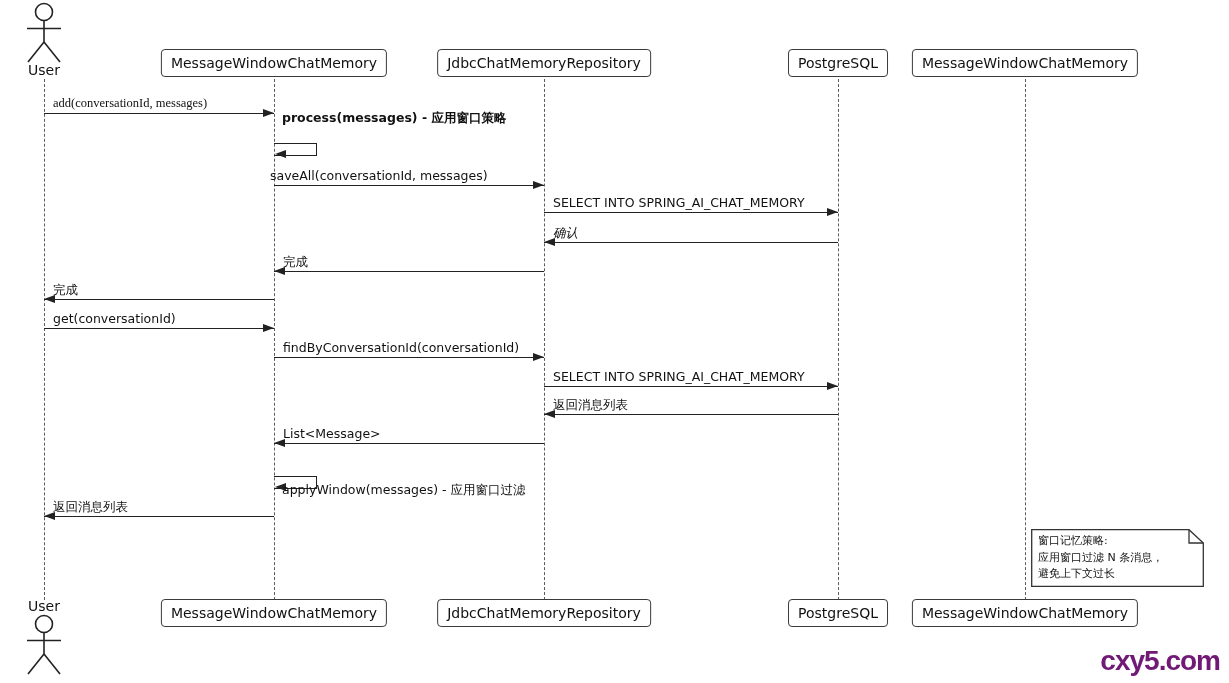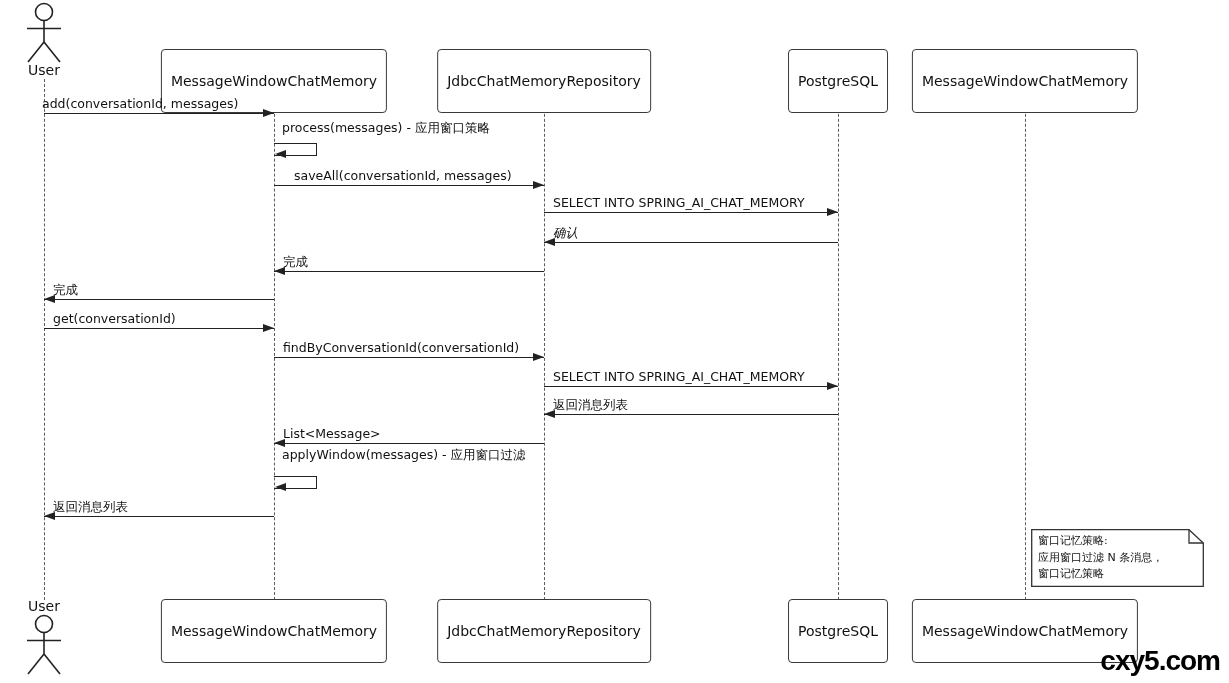--- a/index.html
+++ b/index.html
@@ -1,20 +1,20 @@
 <!DOCTYPE html>
 <html><head>
 <meta charset="utf-8">
 <style>
   html,body{margin:0;padding:0;background:#fff;}
   .canvas{position:relative;width:1229px;height:683px;background:#ffffff;overflow:hidden;
           font-family:"DejaVu Sans","Liberation Sans",sans-serif;color:#111;}
   .lifeline{position:absolute;top:79px;height:521px;width:0;border-left:1px dashed #5c5c5c;}
   .pbox{position:absolute;transform:translateX(-50%);background:#fff;border:1.4px solid #3a3a3a;
-        border-radius:4px;padding:23px 9px;font-size:14px;white-space:nowrap;color:#111;}
+        border-radius:4px;padding:5px 9px;font-size:14px;white-space:nowrap;color:#111;}
   .alabel{position:absolute;transform:translateX(-50%);font-size:14px;white-space:nowrap;color:#111;}
   .actor{position:absolute;width:50px;height:62px;}
   .mline{position:absolute;height:0;border-top:1.3px solid #222;}
   .sloop{position:absolute;width:42px;height:11px;border:1.3px solid #222;border-left:none;}
   .ah{position:absolute;width:0;height:0;border-top:4px solid transparent;border-bottom:4px solid transparent;}
   .ah.r{border-left:11px solid #222;}
   .ah.l{border-right:11px solid #222;}
   .mlabel{position:absolute;font-size:12.5px;white-space:nowrap;color:#111;}
   .note{position:absolute;left:1031px;top:529px;width:173px;height:58px;}
   .note-bg{position:absolute;left:0;top:0;}
@@ -52,27 +52,27 @@
       <div class="pbox" style="left: 544px; top: 49px;">JdbcChatMemoryRepository</div>
       <div class="pbox" style="left: 544px; top: 599px;">JdbcChatMemoryRepository</div>
       <div class="lifeline" style="left: 838px;"></div>
       <div class="pbox" style="left: 838px; top: 49px;">PostgreSQL</div>
       <div class="pbox" style="left: 838px; top: 599px;">PostgreSQL</div>
       <div class="lifeline" style="left: 1025px;"></div>
       <div class="pbox" style="left: 1025px; top: 49px;">MessageWindowChatMemory</div>
       <div class="pbox" style="left: 1025px; top: 599px;">MessageWindowChatMemory</div>
       <div class="mline" style="left: 44px; top: 113px; width: 230px;"></div>
       <div class="ah r" style="left: 263px; top: 109px;"></div>
-      <div class="mlabel" style="left: 42px; top: 96px;">add(conversationId, messages)</div>
+      <div class="mlabel" style="left: 53px; top: 96px; font-family: Liberation Serif, serif;">add(conversationId, messages)</div>
       <div class="sloop" style="left: 274px; top: 143px;"></div>
       <div class="ah l" style="left: 275px; top: 150px;"></div>
-      <div class="mlabel" style="left: 282px; top: 120px;">process(messages) - 应用窗口策略</div>
+      <div class="mlabel" style="left: 282px; top: 110px; font-weight: bold;">process(messages) - 应用窗口策略</div>
       <div class="mline" style="left: 274px; top: 185px; width: 270px;"></div>
       <div class="ah r" style="left: 533px; top: 181px;"></div>
-      <div class="mlabel" style="left: 294px; top: 168px;">saveAll(conversationId, messages)</div>
+      <div class="mlabel" style="left: 270px; top: 168px;">saveAll(conversationId, messages)</div>
       <div class="mline" style="left: 544px; top: 212px; width: 294px;"></div>
       <div class="ah r" style="left: 827px; top: 208px;"></div>
       <div class="mlabel" style="left: 553px; top: 195px;">SELECT INTO SPRING_AI_CHAT_MEMORY</div>
       <div class="mline" style="left: 544px; top: 242px; width: 294px;"></div>
       <div class="ah l" style="left: 544px; top: 238px;"></div>
       <div class="mlabel" style="left: 553px; top: 225px; font-style: italic;">确认</div>
       <div class="mline" style="left: 274px; top: 271px; width: 270px;"></div>
       <div class="ah l" style="left: 274px; top: 267px;"></div>
       <div class="mlabel" style="left: 283px; top: 254px;">完成</div>
       <div class="mline" style="left: 44px; top: 299px; width: 230px;"></div>
@@ -88,33 +88,33 @@
       <div class="ah r" style="left: 827px; top: 382px;"></div>
       <div class="mlabel" style="left: 553px; top: 369px;">SELECT INTO SPRING_AI_CHAT_MEMORY</div>
       <div class="mline" style="left: 544px; top: 414px; width: 294px;"></div>
       <div class="ah l" style="left: 544px; top: 410px;"></div>
       <div class="mlabel" style="left: 553px; top: 397px;">返回消息列表</div>
       <div class="mline" style="left: 274px; top: 443px; width: 270px;"></div>
       <div class="ah l" style="left: 274px; top: 439px;"></div>
       <div class="mlabel" style="left: 283px; top: 426px;">List&lt;Message&gt;</div>
       <div class="sloop" style="left: 274px; top: 476px;"></div>
       <div class="ah l" style="left: 275px; top: 483px;"></div>
-      <div class="mlabel" style="left: 282px; top: 447px;">applyWindow(messages) - 应用窗口过滤</div>
+      <div class="mlabel" style="left: 282px; top: 482px;">applyWindow(messages) - 应用窗口过滤</div>
       <div class="mline" style="left: 44px; top: 516px; width: 230px;"></div>
       <div class="ah l" style="left: 44px; top: 512px;"></div>
       <div class="mlabel" style="left: 53px; top: 499px;">返回消息列表</div>
     </div>
 
   <div class="note">
     <svg class="note-bg" width="173" height="58" viewBox="0 0 173 58">
       <path d="M0.7,0.7 L158,0.7 L172.3,14 L172.3,57.3 L0.7,57.3 Z" fill="#ffffff" stroke="#333333" stroke-width="1.3"></path>
       <path d="M158,0.7 L158,14 L172.3,14" fill="none" stroke="#333333" stroke-width="1.3"></path>
     </svg>
     <div class="note-lines">
       <div>窗口记忆策略:</div>
       <div>应用窗口过滤 N 条消息，</div>
-      <div>窗口记忆策略</div>
+      <div>避免上下文过长</div>
     </div>
   </div>
 
-  <div class="watermark" style="color: #000000;">cxy5.com</div>
+  <div class="watermark" style="color: #701a75;">cxy5.com</div>
 
 </div>
 
 </body></html>

